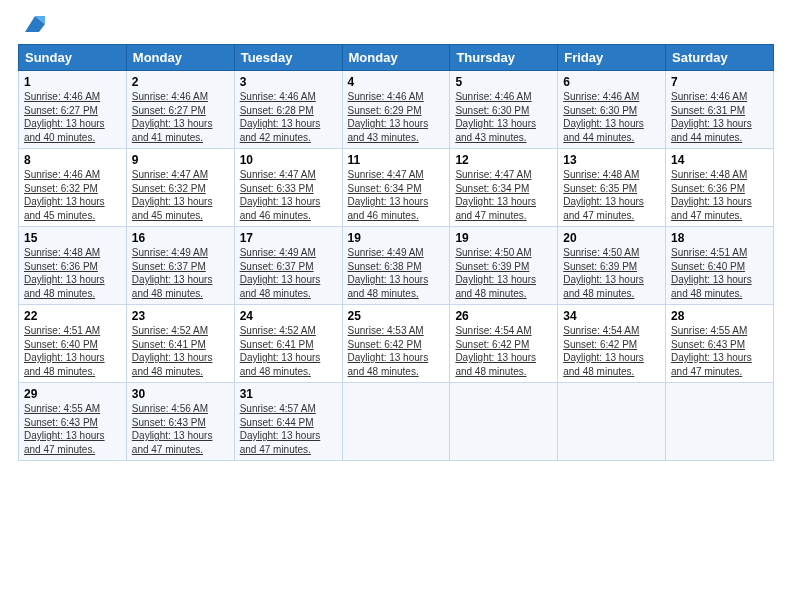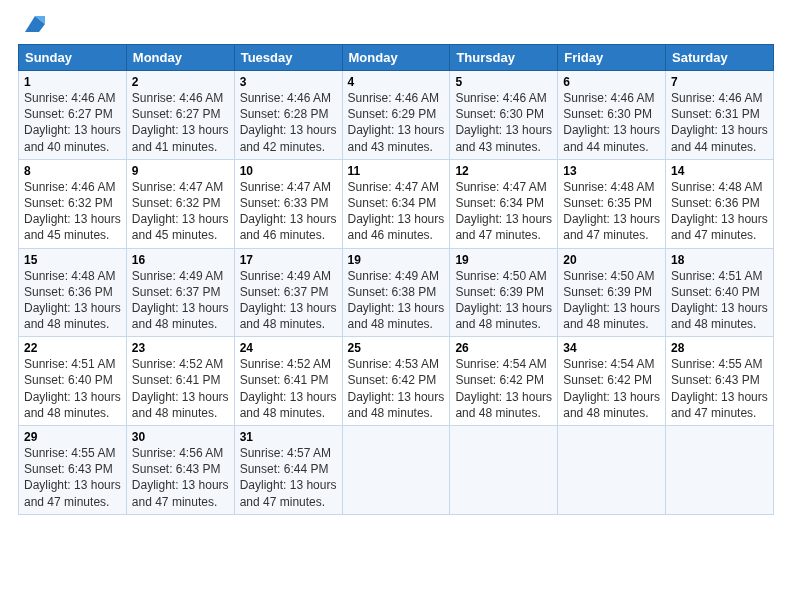--- a/index.html
+++ b/index.html
@@ -81,22 +81,23 @@
       background: #fff;
     }
     .day-num {
       font-weight: bold;
       font-size: 12px;
       display: block;
       margin-bottom: 1px;
     }
     .day-info {
       color: #333;
-      font-size: 12px;
+      font-size: 10px;
       line-height: 1.35;
+      text-decoration: underline;
     }
     .empty-cell {
       background: #f4f8fd !important;
     }
   </style>
 </head>
 <body>
 
 <div class="page">
   <div class="header">

